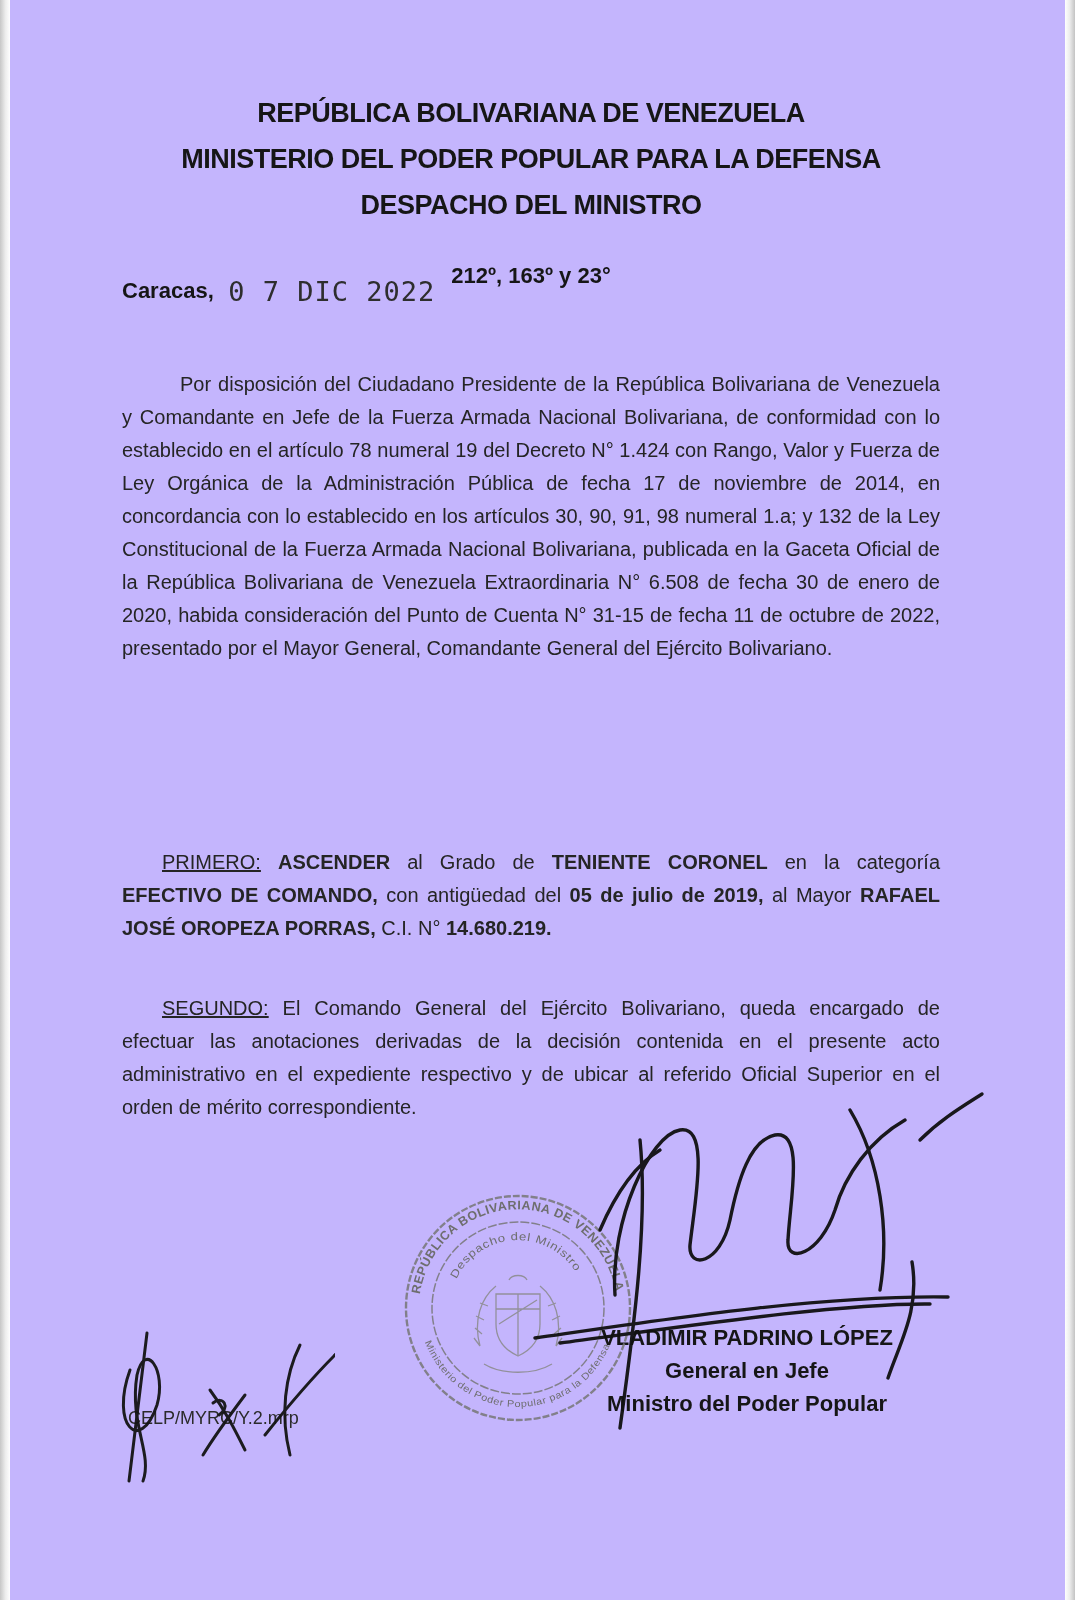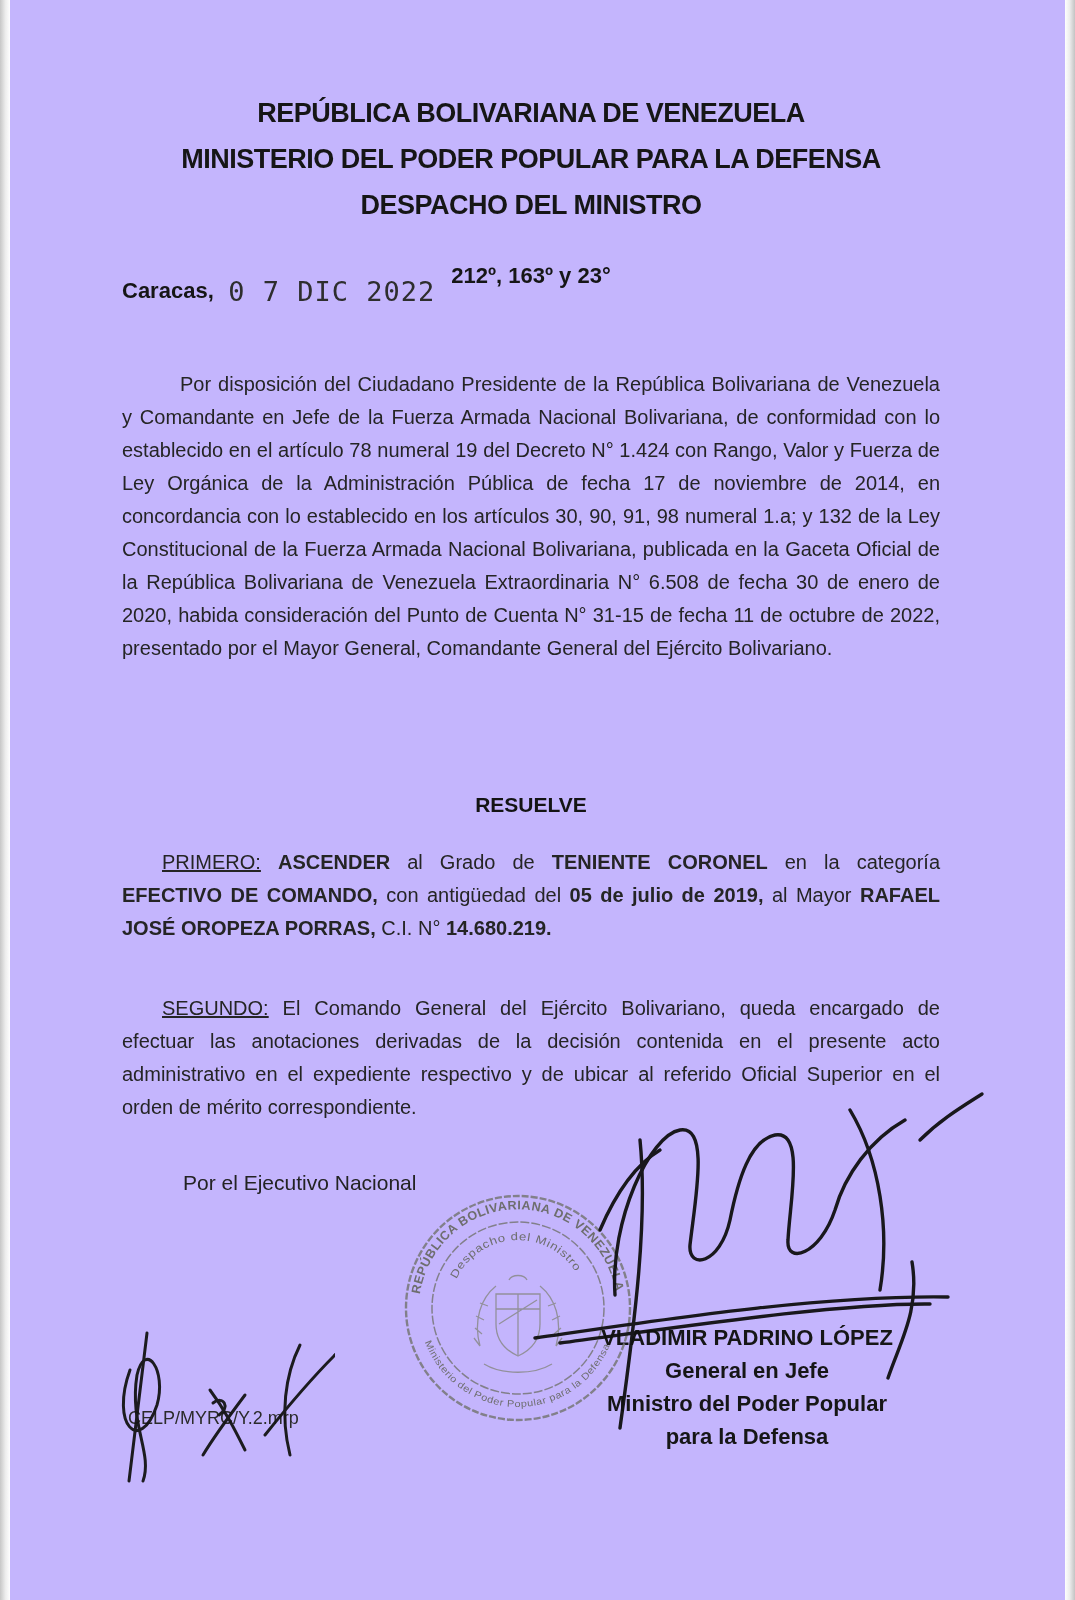--- a/index.html
+++ b/index.html
@@ -58,35 +58,32 @@
   <div class="abs dateline">
     <span class="city">Caracas,</span>
     <span class="stamp-font date-stamp">0 7 DIC 2022</span>
   </div>
 
   <div class="abs years">212º, 163º y 23°</div>
 
 
   <p class="abs bodytext preamble">Por disposición del Ciudadano Presidente de la República Bolivariana de Venezuela y Comandante en Jefe de la Fuerza Armada Nacional Bolivariana, de conformidad con lo establecido en el artículo 78 numeral 19 del Decreto N° 1.424 con Rango, Valor y Fuerza de Ley Orgánica de la Administración Pública de fecha 17 de noviembre de 2014, en concordancia con lo establecido en los artículos 30, 90, 91, 98 numeral 1.a; y 132 de la Ley Constitucional de la Fuerza Armada Nacional Bolivariana, publicada en la Gaceta Oficial de la República Bolivariana de Venezuela Extraordinaria N° 6.508 de fecha 30 de enero de 2020, habida consideración del Punto de Cuenta N° 31-15 de fecha 11 de octubre de 2022, presentado por el Mayor General, Comandante General del Ejército Bolivariano.</p>
 
-  <div class="abs resuelve">RESUELVE</div>
 
   <p class="abs bodytext primero"><span class="seg-u">PRIMERO:</span><span> </span><span class="seg-b">ASCENDER</span><span> al Grado de </span><span class="seg-b">TENIENTE CORONEL</span><span> en la categoría </span><span class="seg-b">EFECTIVO DE COMANDO,</span><span> con antigüedad del </span><span class="seg-b">05 de julio de 2019,</span><span> al Mayor </span><span class="seg-b">RAFAEL JOSÉ OROPEZA PORRAS,</span><span> C.I. N° </span><span class="seg-b">14.680.219.</span></p>
 
   <p class="abs bodytext segundo"><span class="seg-u">SEGUNDO:</span><span> El Comando General del Ejército Bolivariano, queda encargado de efectuar las anotaciones derivadas de la decisión contenida en el presente acto administrativo en el expediente respectivo y de ubicar al referido Oficial Superior en el orden de mérito correspondiente.</span></p>
 
   <div class="abs closing">
-    <div>Por el Ejecutivo Nacional</div>
   </div>
 
   <div class="abs sig-text">
     <div>VLADIMIR PADRINO LÓPEZ</div>
     <div>General en Jefe</div>
     <div>Ministro del Poder Popular</div>
-    <div>para la Defensa</div>
   </div>
 
   <div class="abs footer-ref">CELP/MYRC/Y.2.mrp</div>
 
   <svg class="abs overlay seal-svg" width="280" height="280" viewBox="0 0 280 280">
     <g stroke="#777777" fill="none" opacity="0.85">
       <circle cx="140" cy="140" r="112" stroke-width="2.4" stroke-dasharray="7 2"></circle>
       <circle cx="140" cy="140" r="86" stroke-width="1.5" stroke-dasharray="9 2"></circle>
     </g>
     <defs>

